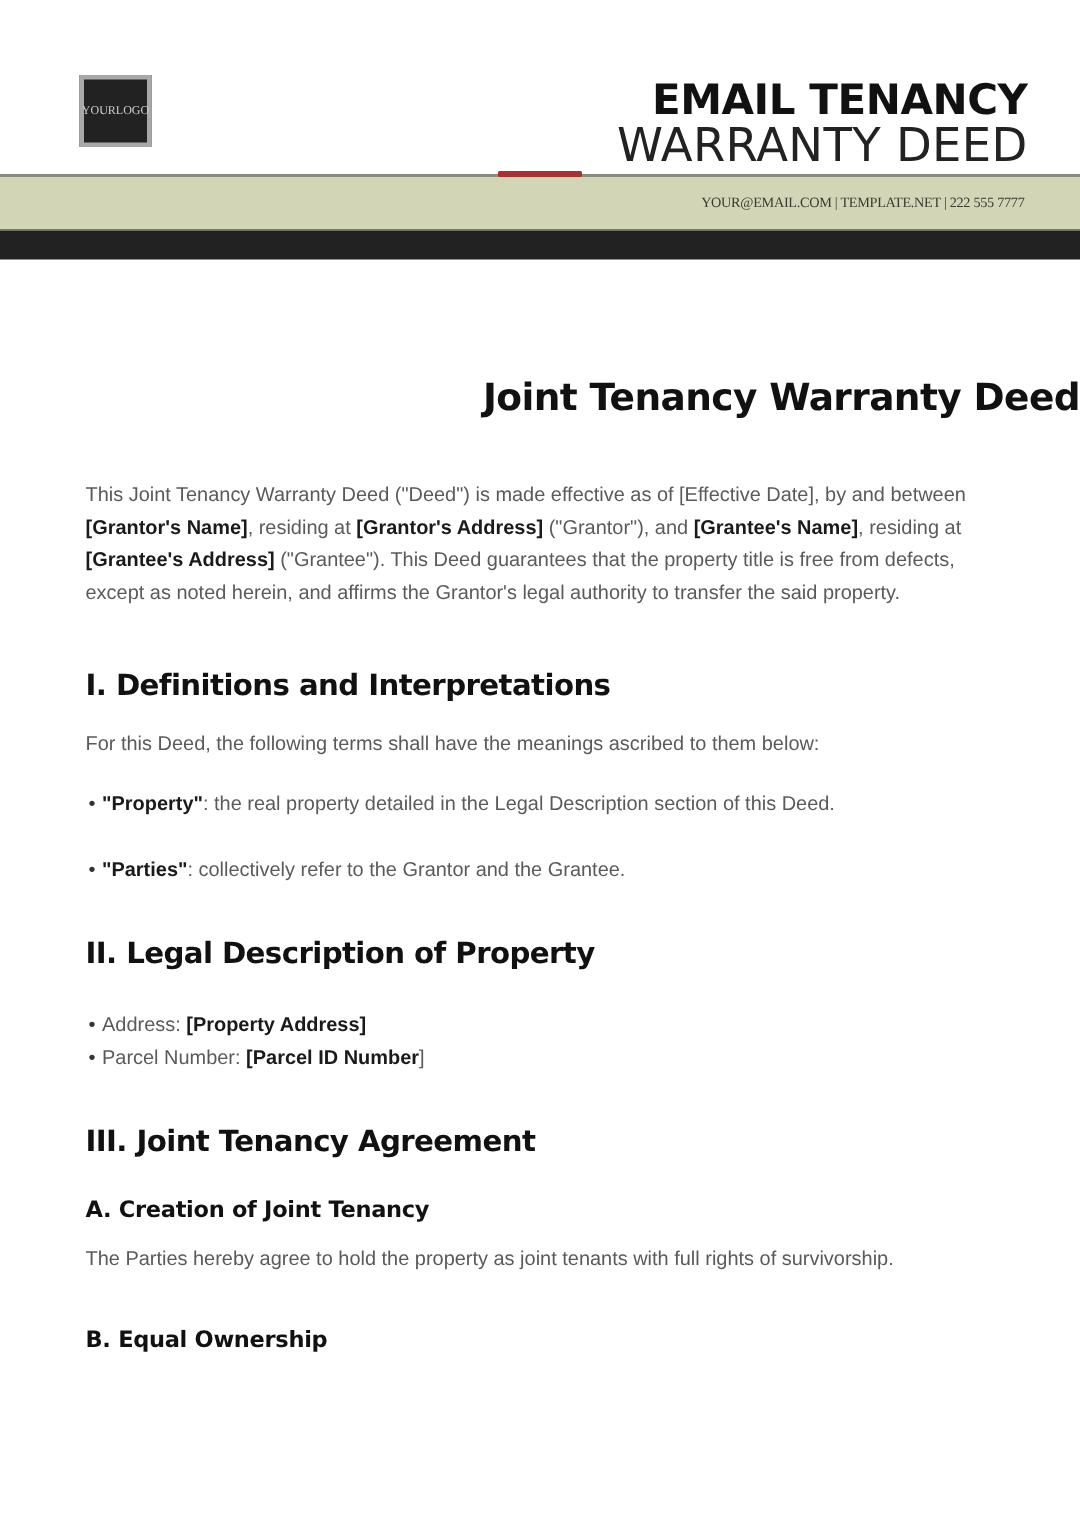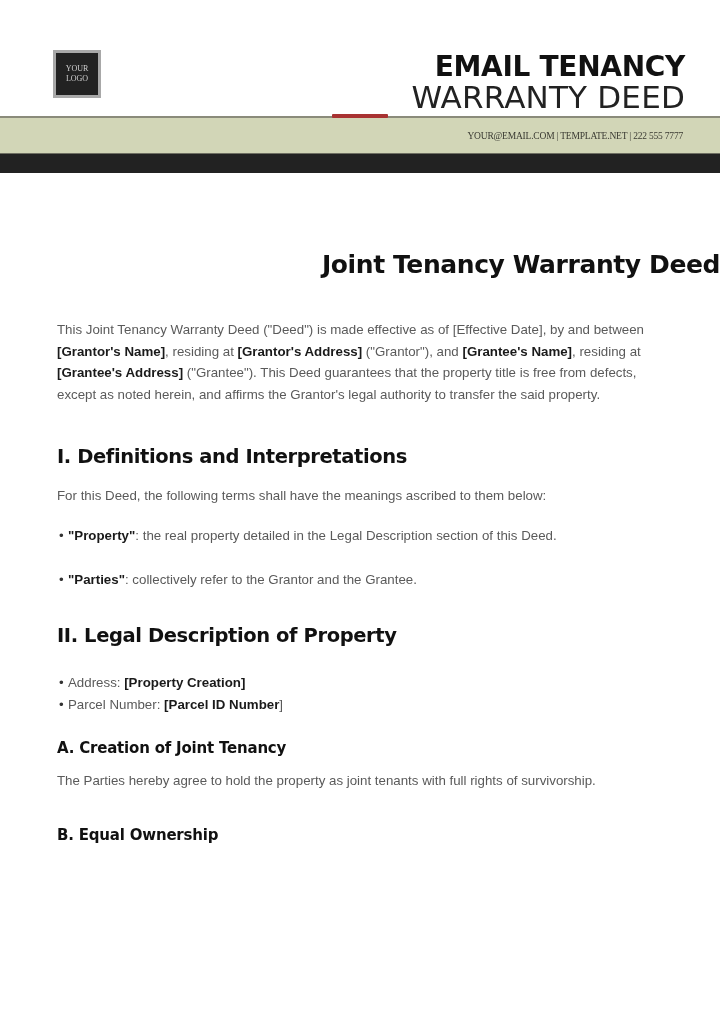--- a/index.html
+++ b/index.html
@@ -3,21 +3,21 @@
   <meta charset="utf-8">
   <style>
     * { box-sizing: border-box; margin: 0; padding: 0; }
     html, body { width: 720px; height: 1019px; overflow: hidden; background: #ffffff; }
     body { font-family: "Liberation Sans", "DejaVu Sans", sans-serif; color: #555; position: relative; }
 
     .header { position: absolute; left: 0; top: 0; width: 720px; height: 175px; }
     .logo {
       position: absolute; left: 53px; top: 50px; width: 48px; height: 48px;
       background: #222; border: 3px solid #a8a8a8;
-      display: flex; flex-direction: column; align-items: center; justify-content: center;
+      display: flex; flex-direction: row; align-items: center; justify-content: center;
       font-family: "Liberation Serif", "DejaVu Serif", serif; font-size: 8px; line-height: 10px;
       color: #cfcfcf; text-align: center;
     }
     .title-block { position: absolute; right: 35px; top: 50px; text-align: right; }
     .title-main {
       font-family: "DejaVu Sans", sans-serif; font-weight: bold; font-size: 28px;
       line-height: 34px; color: #111; letter-spacing: -0.3px;
     }
     .title-sub {
       font-family: "DejaVu Sans", sans-serif; font-size: 31px; line-height: 26px;
@@ -92,20 +92,21 @@
 
   <h2 class="s1">I. Definitions and Interpretations</h2>
   <p class="s1-p">For this Deed, the following terms shall have the meanings ascribed to them below:</p>
   <ul class="def-list">
     <li><b>"Property"</b><span>: the real property detailed in the Legal Description section of this Deed.</span></li>
     <li><b>"Parties"</b><span>: collectively refer to the Grantor and the Grantee.</span></li>
   </ul>
 
   <h2 class="s2">II. Legal Description of Property</h2>
   <ul class="prop-list">
-    <li><span>Address: </span><b>[Property Creation]</b><span></span></li>
+    <li><span>Address: </span><b>[Property Address]</b><span></span></li>
     <li><span>Parcel Number: </span><b>[Parcel ID Number</b><span>]</span></li>
   </ul>
 
+  <h2 class="s3">III. Joint Tenancy Agreement</h2>
   <h3 class="sA">A. Creation of Joint Tenancy</h3>
   <p class="sA-p">The Parties hereby agree to hold the property as joint tenants with full rights of survivorship.</p>
   <h3 class="sB">B. Equal Ownership</h3>
 </div>
 
 </body></html>

